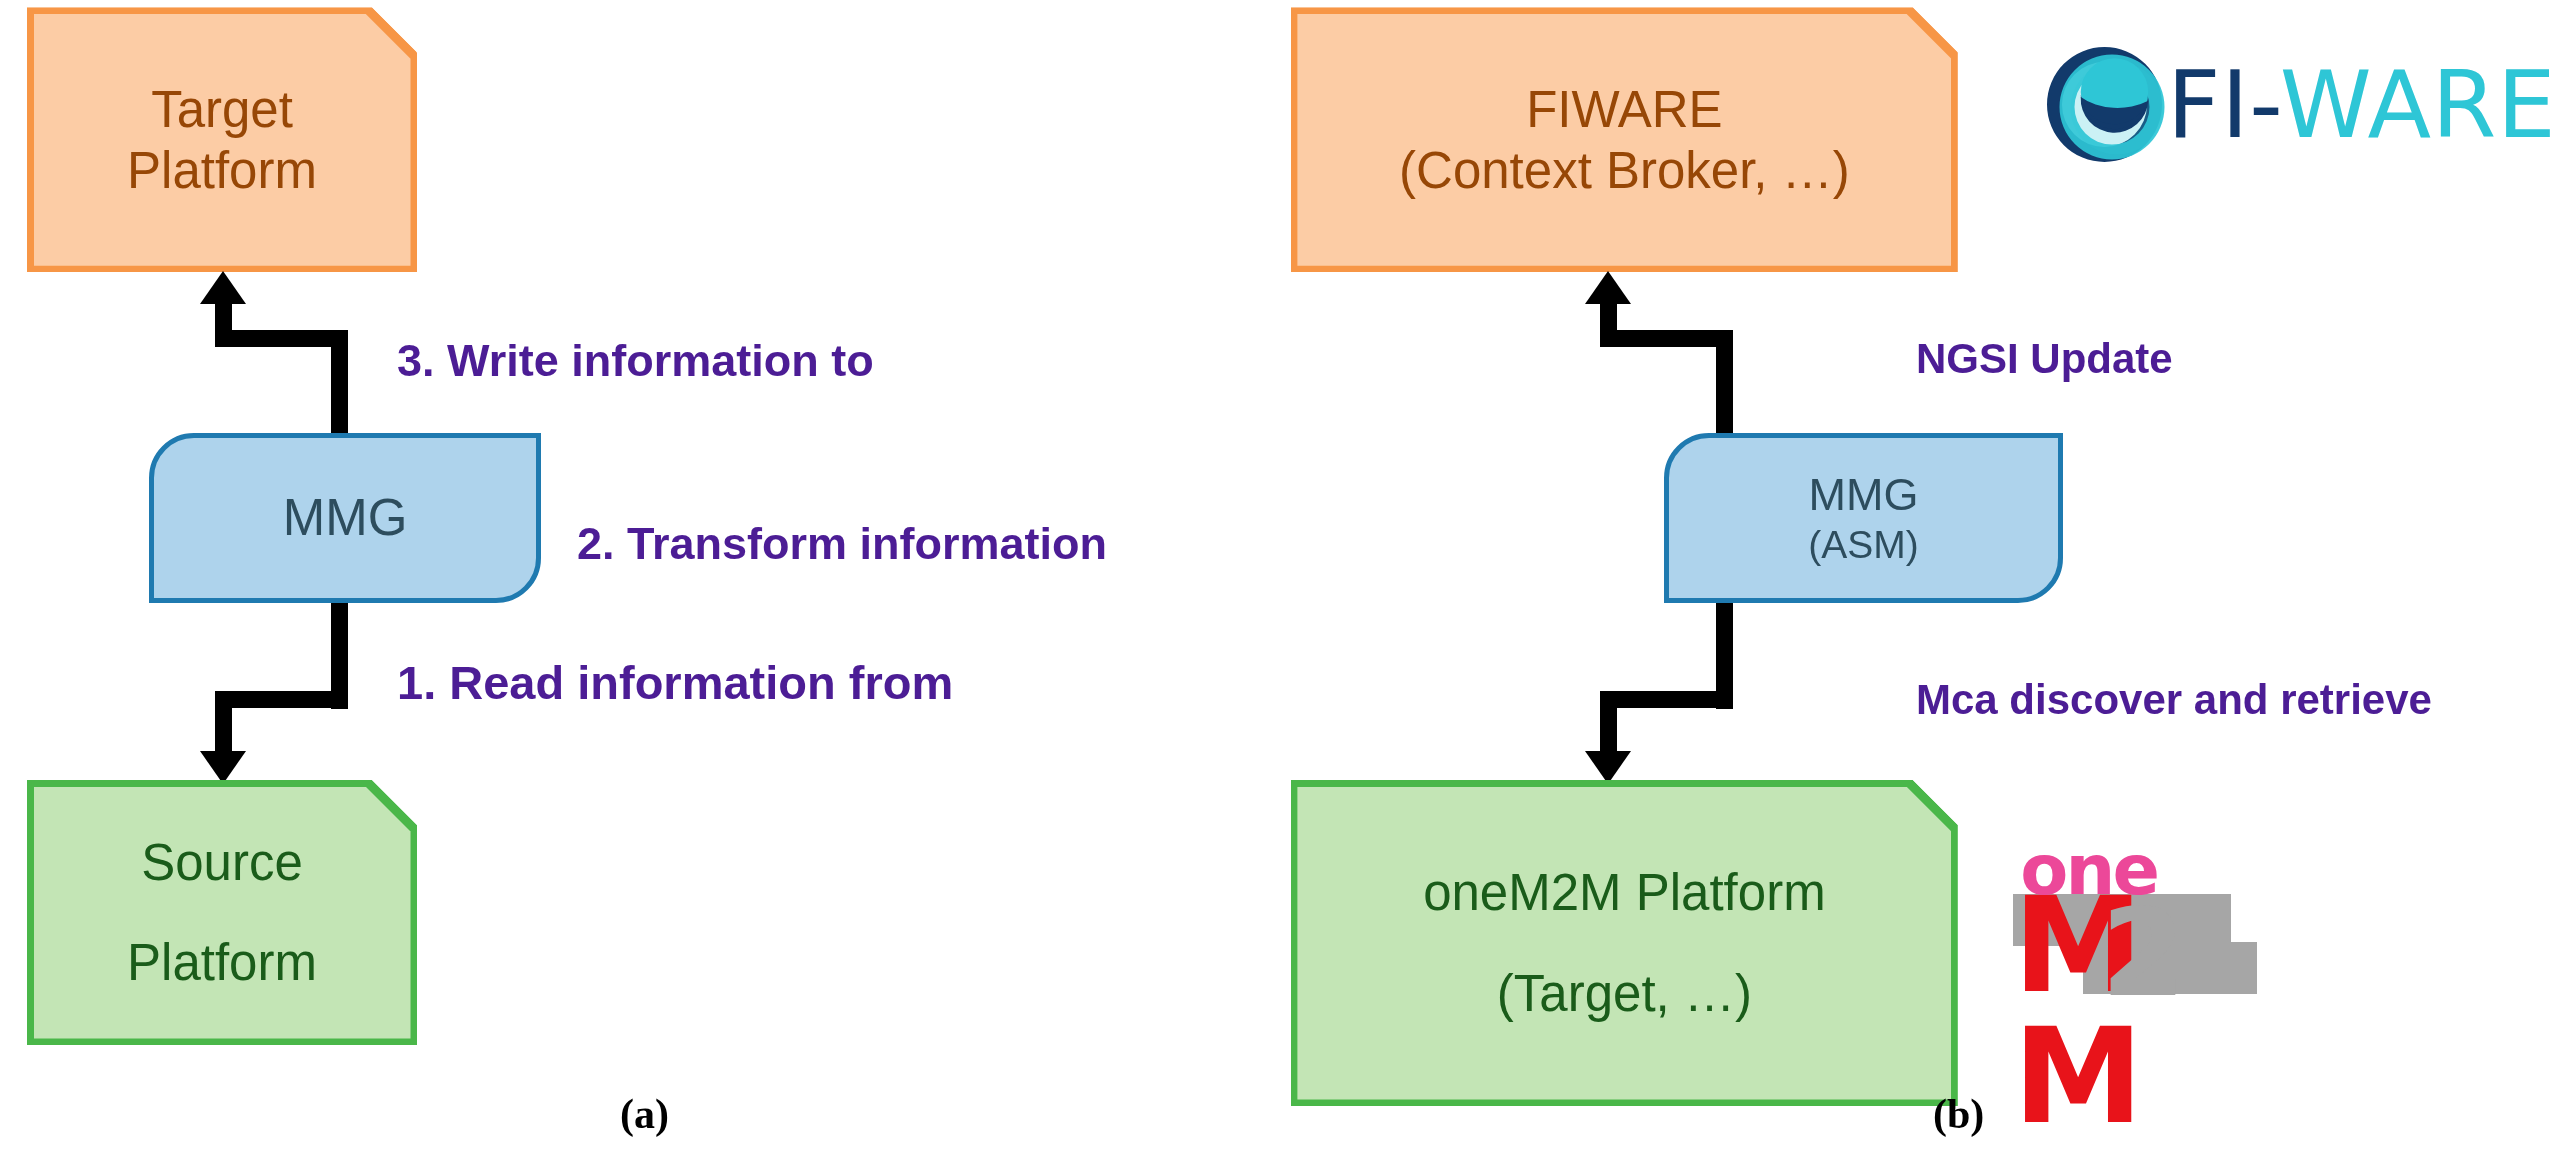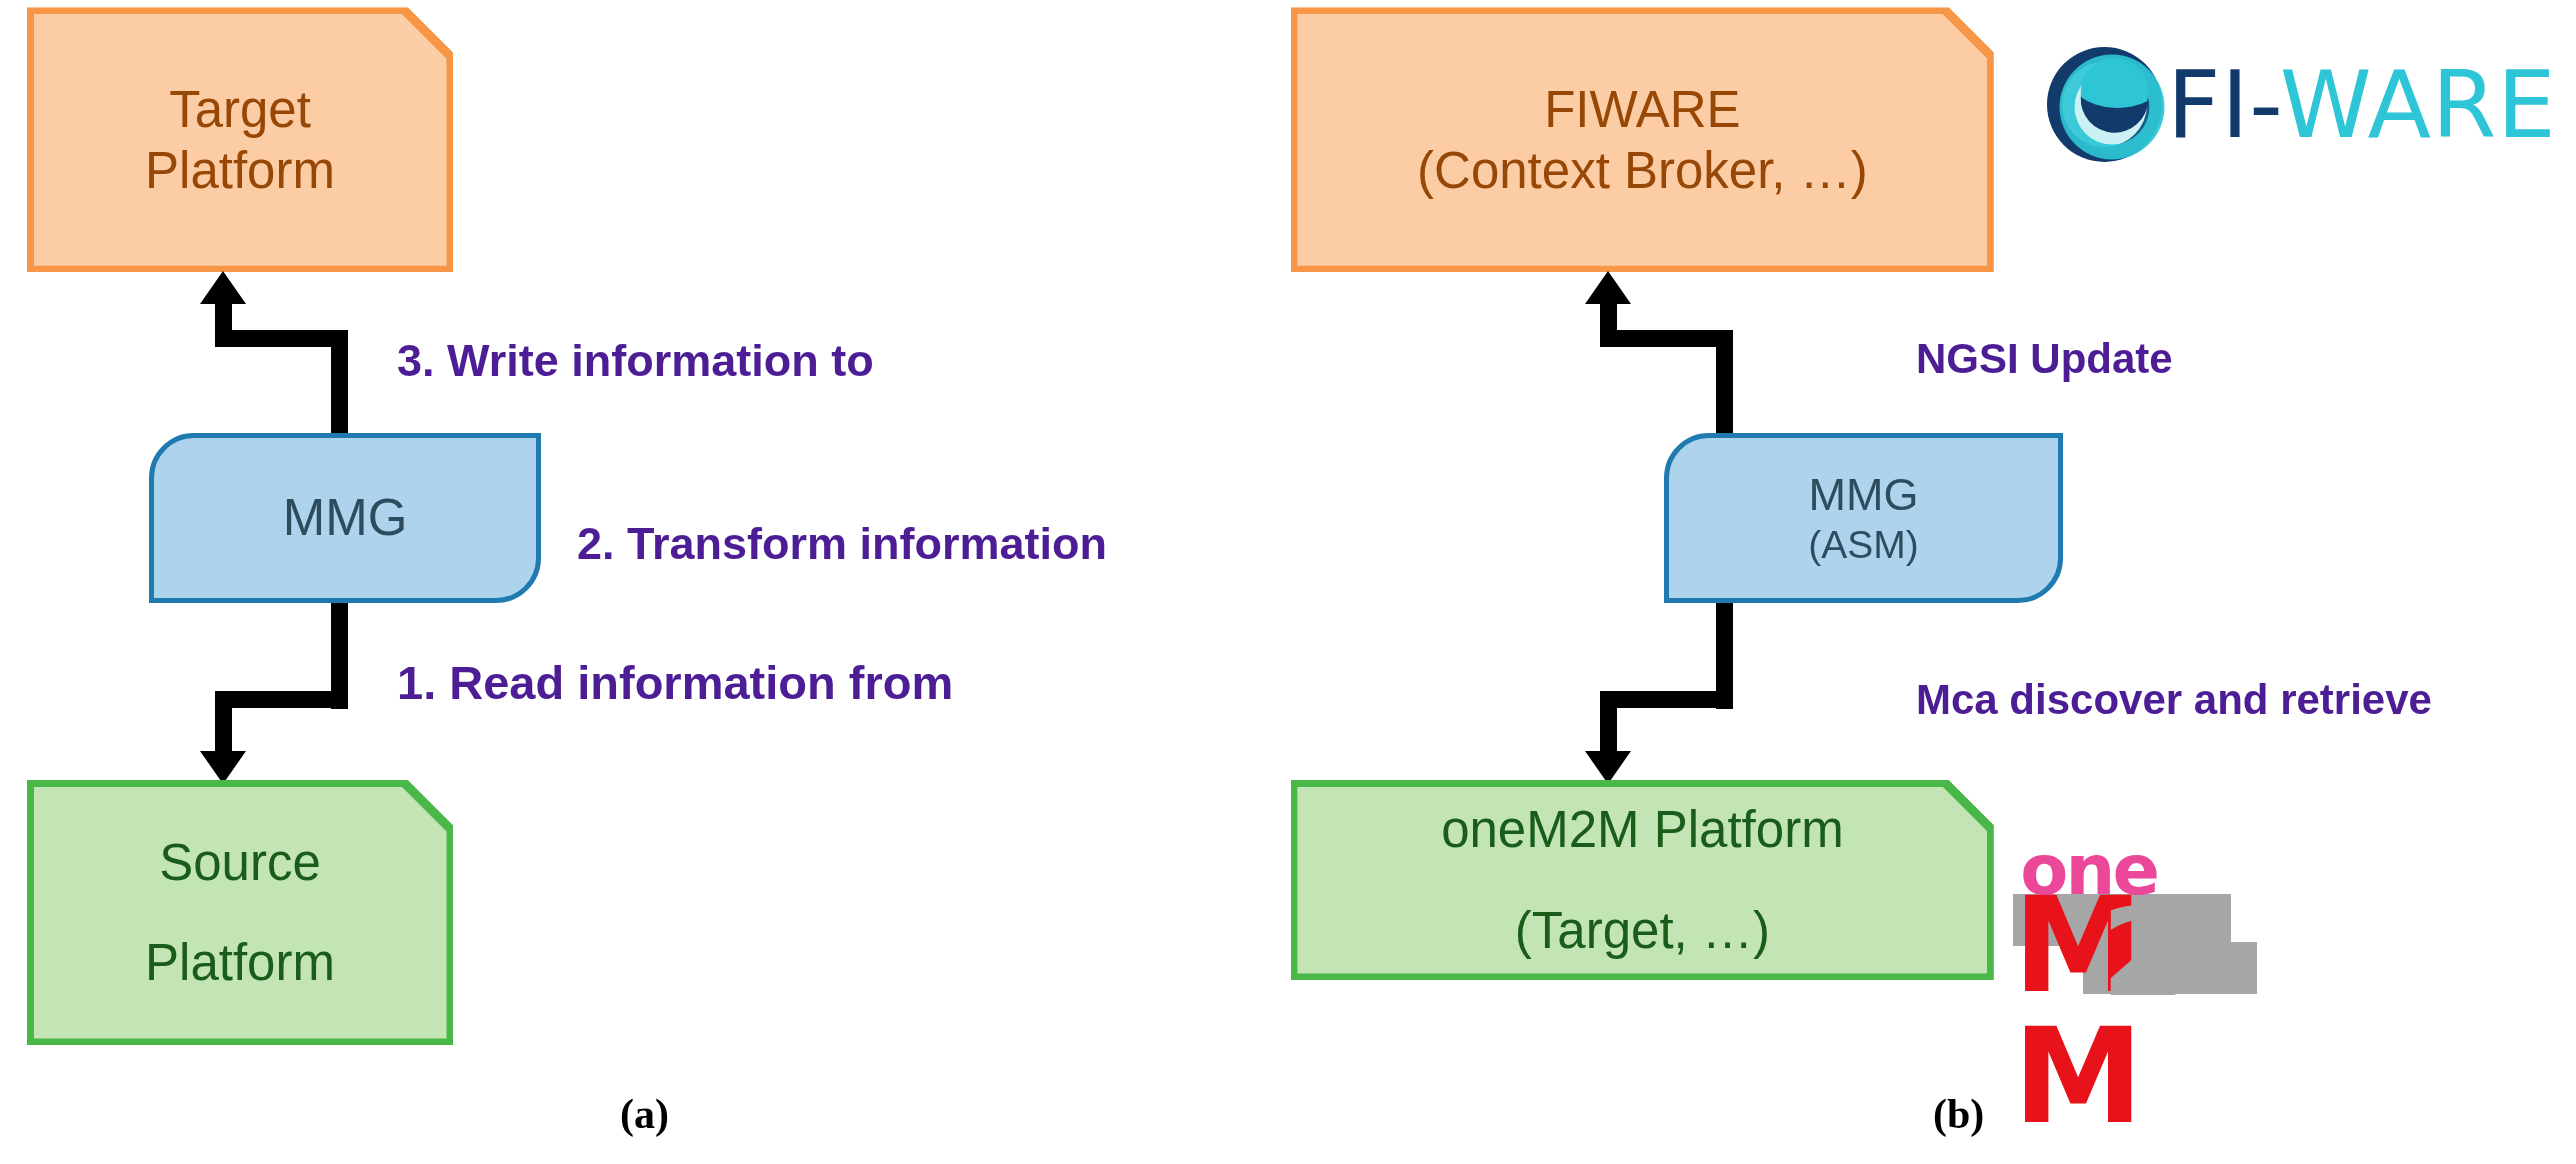--- a/index.html
+++ b/index.html
@@ -6,21 +6,21 @@
   body{width:2576px;height:1165px;position:relative;overflow:hidden;
        font-family:"Liberation Sans","DejaVu Sans",sans-serif;}
   .panel{position:absolute;top:0;height:1165px;}
   #panel-a{left:0;width:1288px;}
   #panel-b{left:1288px;width:1288px;}
 
   
   .cut{clip-path:polygon(0 0, calc(100% - 45px) 0, 100% 45px, 100% 100%, 0 100%);}
   .cut-inner{clip-path:polygon(0 0, calc(100% - 45px) 0, 100% 45px, 100% 100%, 0 100%);}
 
-  .platform-outer{position:absolute;padding-left:36px;}
+  .platform-outer{position:absolute;}
   .platform-fill{position:absolute;inset:0;}
 
   
   .orange .platform-fill{background:#f79646;}
   .orange .platform-inner{position:absolute;inset:6.5px;background:#fccca5;}
   .orange .label{color:#974706;}
 
   
   .green .platform-fill{background:#4ab749;}
   .green .platform-inner{position:absolute;inset:6.5px;background:#c3e5b5;}
@@ -152,21 +152,21 @@
     <span class="ln">MMG</span>
     <span class="ln" style="font-size:39px;">(ASM)</span>
   </div>
 
   <div class="conn" style="left:428px;top:603px;width:17.4px;height:106px;"></div>
   <div class="conn" style="left:312px;top:691px;width:133px;height:17.4px;"></div>
   <div class="conn" style="left:312px;top:691px;width:17.4px;height:65px;"></div>
   <div class="arrowhead arrow-down" style="left:297px;top:751px;"></div>
   <div class="edge-label" style="left:628px;top:656px;font-size:42px;">Mca discover and retrieve</div>
 
-  <div class="platform-outer green cut" style="left:2.9px;top:780px;width:667px;height:200px;">
+  <div class="platform-outer green cut" style="left:2.9px;top:780px;width:667px;height:326px;">
     <div class="platform-fill cut"></div>
     <div class="platform-inner cut-inner"></div>
     <div class="label" style="font-size:51px;">
       <span class="ln">oneM2M Platform</span>
       <span class="ln">(Target, …)</span>
     </div>
   </div>
 
   <div id="onem2m-logo" style="left:725px;top:835px;width:261px;height:181px;">
     <div id="onem2m-bar"></div>

